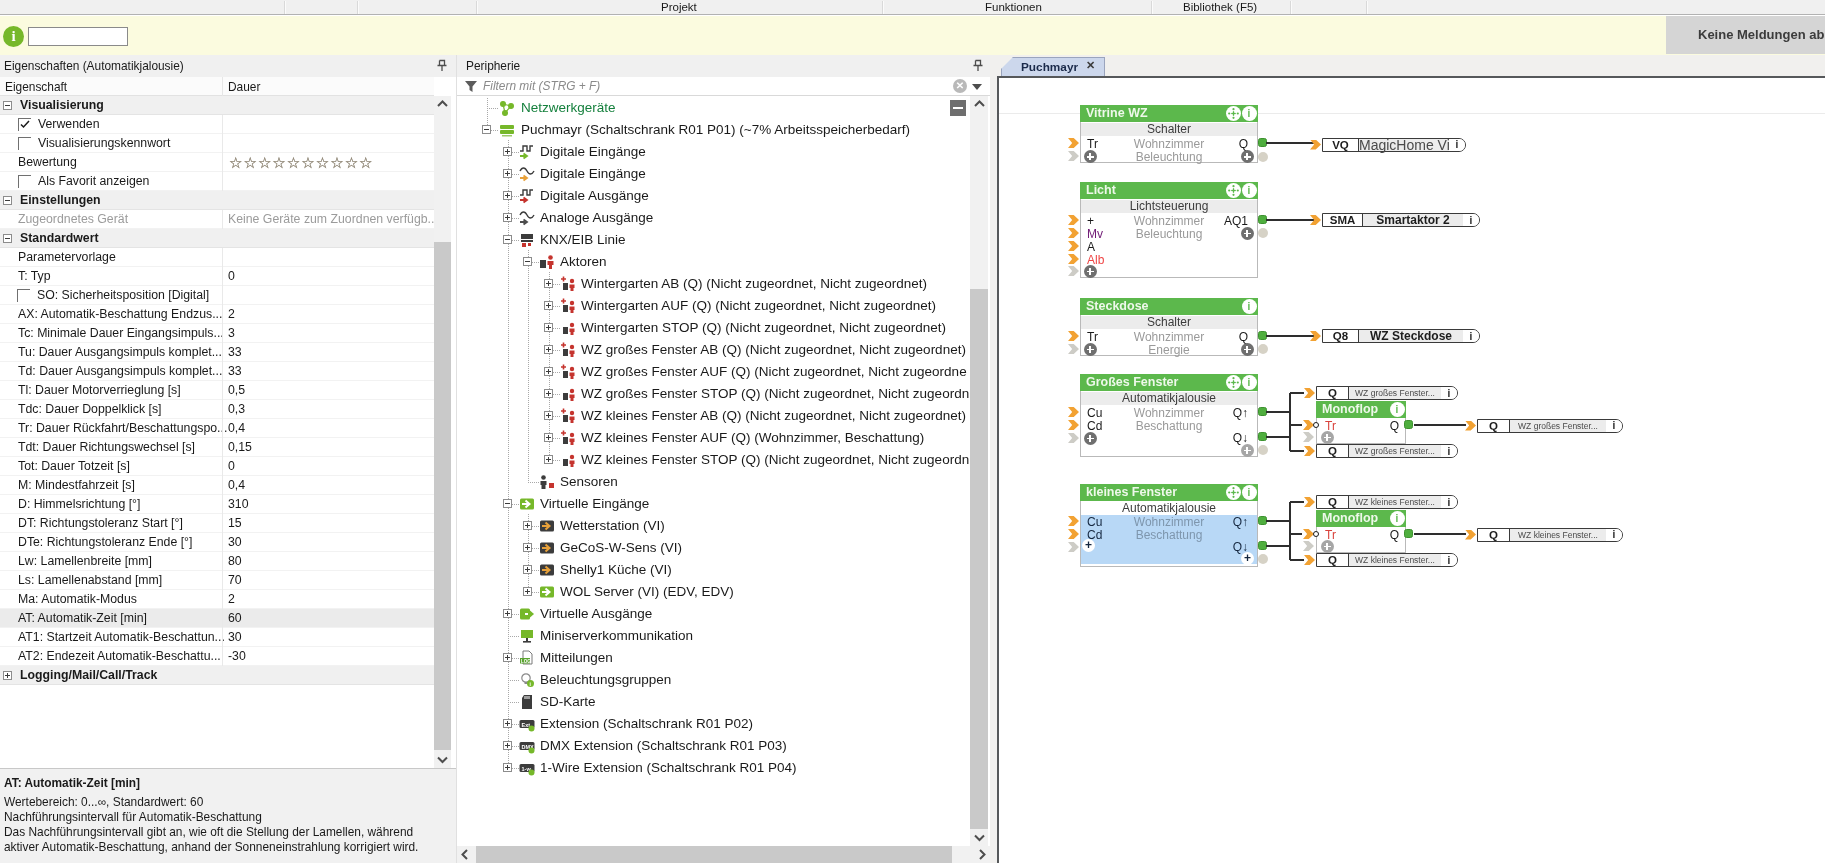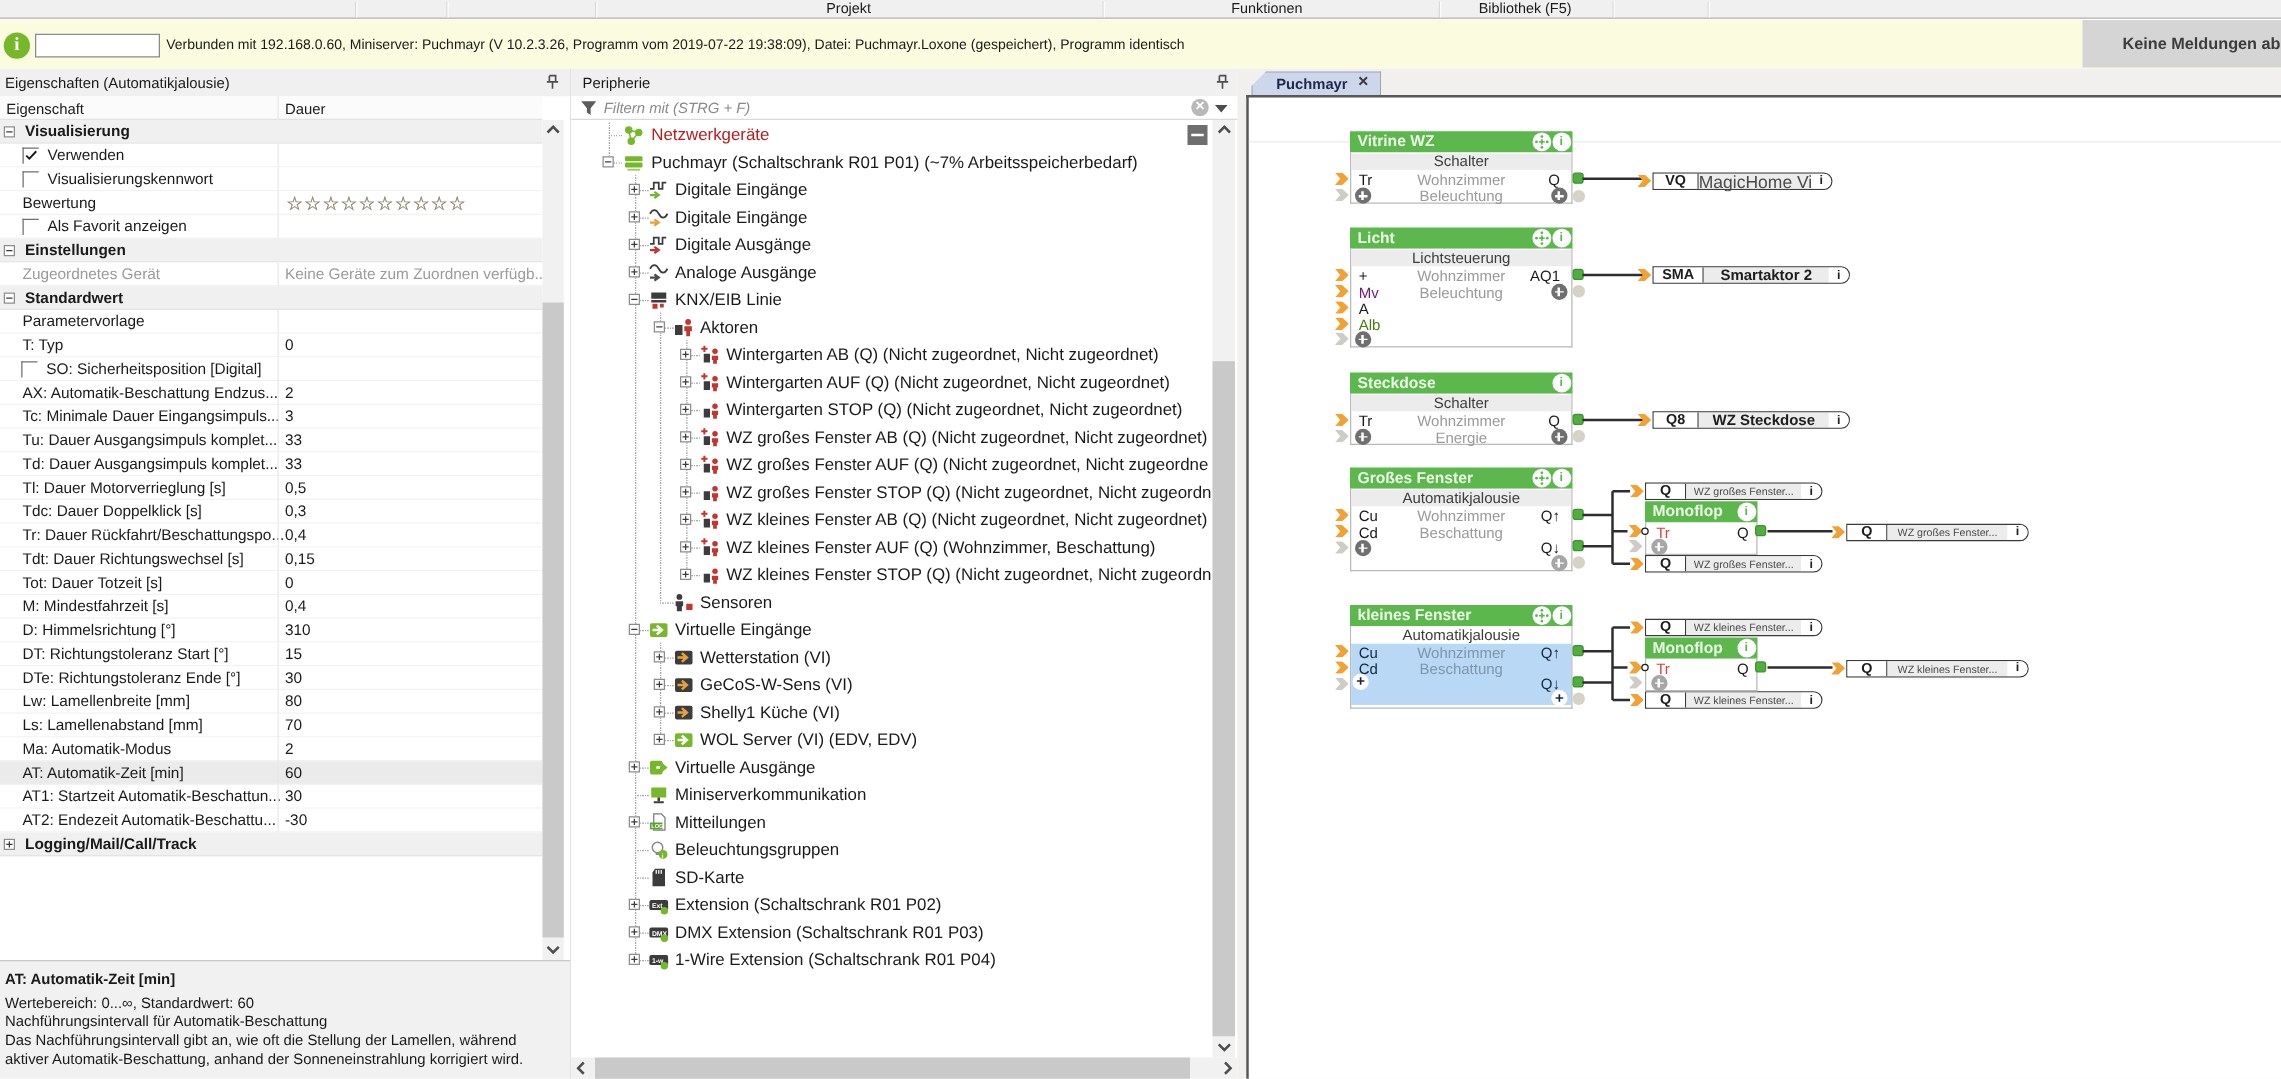--- a/index.html
+++ b/index.html
@@ -52,21 +52,20 @@
 <div class="abs" style="left:1290px;top:1px;width:1px;height:13px;background:#d9d9d9;"></div>
 <div class="abs" style="left:1291px;top:1px;width:1px;height:13px;background:#fbfbfb;"></div>
 <div class="abs" style="left:1366px;top:1px;width:1px;height:13px;background:#d9d9d9;"></div>
 <div class="abs" style="left:1367px;top:1px;width:1px;height:13px;background:#fbfbfb;"></div>
 <div class="t" style="left:661px;top:1px;font-size:11.5px;color:#1a1a1a;font-weight:normal;font-style:normal;">Projekt</div>
 <div class="t" style="left:985px;top:1px;font-size:11.5px;color:#1a1a1a;font-weight:normal;font-style:normal;">Funktionen</div>
 <div class="t" style="left:1183px;top:1px;font-size:11.5px;color:#1a1a1a;font-weight:normal;font-style:normal;">Bibliothek (F5)</div>
 <div class="abs" style="left:0px;top:16px;width:1825px;height:39px;background:#fbfbdf;"></div>
 <div class="abs" style="left:3px;top:26px;width:21px;height:21px;border-radius:50%;background:#76b82a;color:#fff;text-align:center;font-weight:bold;font-size:15px;line-height:21px;font-family:'Liberation Serif',serif;">i</div>
 <div class="abs" style="left:28px;top:27px;width:100px;height:19px;background:#fff;border:1px solid #8a8a8a;"></div>
-<div class="t" style="left:133px;top:30px;font-size:11.2px;color:#1a1a1a;font-weight:normal;font-style:normal;">Verbunden mit 192.168.0.60, Miniserver: Puchmayr (V 10.2.3.26, Programm vom 2019-07-22 19:38:09), Datei: Puchmayr.Loxone (gespeichert), Programm identisch</div>
 <div class="abs" style="left:1666px;top:16px;width:159px;height:38px;background:#d5d5d5;"></div>
 <div class="t" style="left:1698px;top:27px;font-size:13px;color:#3c3c3c;font-weight:bold;font-style:normal;">Keine Meldungen ab</div>
 <div class="abs" style="left:0px;top:55px;width:456px;height:808px;background:#fff;"></div>
 <div class="abs" style="left:0px;top:55px;width:456px;height:22px;background:#f0f0f0;"></div>
 <div class="t" style="left:4px;top:59px;font-size:11.9px;color:#1a1a1a;font-weight:normal;font-style:normal;">Eigenschaften (Automatikjalousie)</div>
 <svg class="abs" style="left:436px;top:59px" width="12" height="13" viewBox="0 0 12 13">
 <g fill="none" stroke="#4d4d4d" stroke-width="1.3">
 <path d="M3.5 1.5 H8.5 V6 M3.5 1.5 V6 M1.5 6.5 H10.5 M6 7 V12"></path>
       </g>
     </svg>
@@ -234,21 +233,21 @@
 <div class="dotv" style="left:71px;top:418px;height:78px;"></div>
 <div class="doth" style="left:30px;top:12px;width:12px;"></div>
 <div class="abs" style="left:42px;top:4px;width:16px;height:16px;"><svg width="16" height="16">
           <g stroke="#76b82a" stroke-width="1.2" fill="#76b82a">
             <path d="M4 4 L12 6 L6 13 Z" fill="none"></path>
             <circle cx="4" cy="4" r="2.4"></circle>
             <circle cx="12" cy="6" r="2.4"></circle>
             <circle cx="6" cy="13" r="2.4"></circle>
           </g>
         </svg></div>
-<div class="t" style="left:64px;top:4px;font-size:13.5px;color:#b91c1c;font-weight:normal;font-style:normal;">Netzwerkgeräte</div>
+<div class="t" style="left:64px;top:4px;font-size:13.5px;color:#15803d;font-weight:normal;font-style:normal;">Netzwerkgeräte</div>
 <div class="doth" style="left:30px;top:34px;width:12px;"></div>
 <div class="exp" style="left:25px;top:29px;"></div>
 <div class="abs" style="left:42px;top:26px;width:16px;height:16px;"><svg width="16" height="16">
           <g fill="#76b82a">
             <rect x="1" y="3" width="14" height="4" rx="1"></rect>
             <rect x="1" y="8" width="14" height="4" rx="1"></rect>
           </g>
           <rect x="3" y="13" width="10" height="1.5" fill="#9dc96c"></rect>
         </svg></div>
 <div class="t" style="left:64px;top:26px;font-size:13.5px;color:#1a1a1a;font-weight:normal;font-style:normal;">Puchmayr (Schaltschrank R01 P01) (~7% Arbeitsspeicherbedarf)</div>
@@ -555,21 +554,21 @@
     </svg>
 <div class="wcirc" style="left:1241.5px;top:183.0px;">i</div>
 <div class="abs" style="left:1080px;top:199px;width:178px;height:79px;background:#fff;border:1px solid #b9b9b9;border-top:none;"></div>
 <div class="abs" style="left:1081px;top:200px;width:176px;height:13px;background:#ececec;text-align:center;font-size:12px;color:#3c3c3c;line-height:13px;">Lichtsteuerung</div>
 <div class="t" style="left:1087px;top:213.5px;font-size:12px;color:#1a1a1a;font-weight:normal;font-style:normal;">+</div>
 <div class="t" style="left:1080px;top:213.5px;width:178px;text-align:center;font-size:12px;color:#9a9a9a;">Wohnzimmer</div>
 <div class="t" style="left:1080px;top:213.5px;width:168px;text-align:right;font-size:12px;color:#1a1a1a;">AQ1</div>
 <div class="t" style="left:1087px;top:226.5px;font-size:12px;color:#701a75;font-weight:normal;font-style:normal;">Mv</div>
 <div class="t" style="left:1080px;top:226.5px;width:178px;text-align:center;font-size:12px;color:#9a9a9a;">Beleuchtung</div>
 <div class="t" style="left:1087px;top:239.5px;font-size:12px;color:#1a1a1a;font-weight:normal;font-style:normal;">A</div>
-<div class="t" style="left:1087px;top:252.5px;font-size:12px;color:#4d7c0f;font-weight:normal;font-style:normal;">Alb</div>
+<div class="t" style="left:1087px;top:252.5px;font-size:12px;color:#ef4444;font-weight:normal;font-style:normal;">Alb</div>
 <div class="oarr" style="left:1068px;top:215px;"></div>
 <div class="oarr" style="left:1068px;top:228px;"></div>
 <div class="oarr" style="left:1068px;top:241px;"></div>
 <div class="oarr" style="left:1068px;top:254px;"></div>
 <div class="garr" style="left:1068px;top:266px;"></div>
 <div class="pluscirc" style="left:1083.5px;top:264.5px;background:#6f6f6f;"></div>
 <div class="pluscirc" style="left:1240.5px;top:226.5px;background:#6f6f6f;"></div>
 <div class="semi" style="left:1258px;top:228px;"></div>
 <div class="gdot" style="left:1257.5px;top:214.5px;"></div>
 <div class="wire" style="left:1266px;top:219px;width:50px;height:1.5px;"></div>

